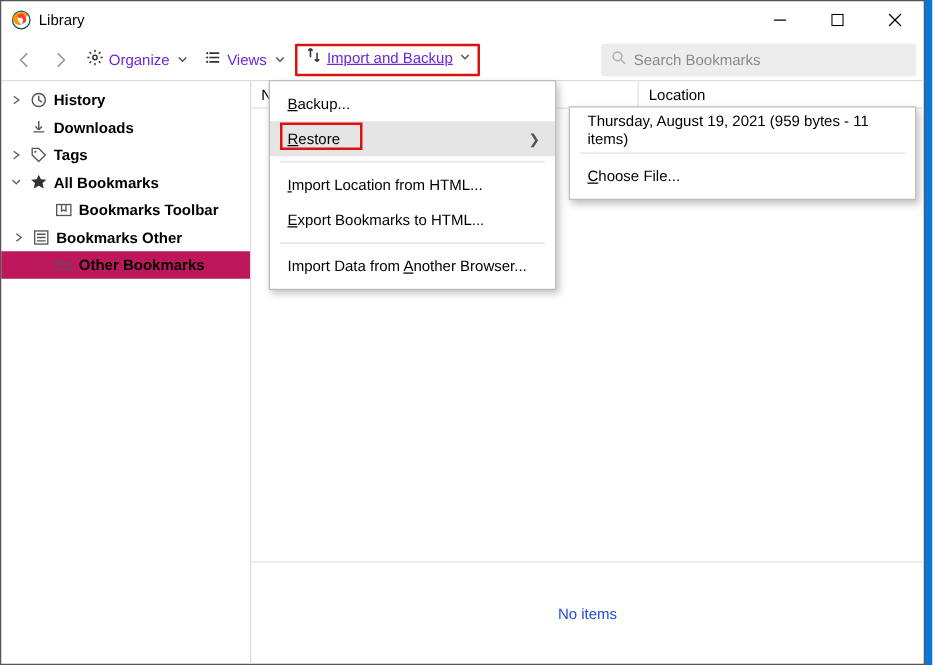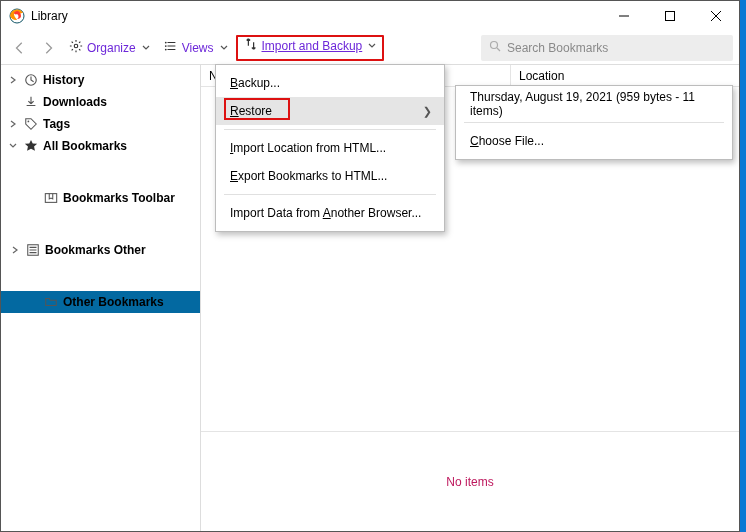--- a/index.html
+++ b/index.html
@@ -19,30 +19,30 @@
   .tbtn.disabled { color: #9a9a9a; }
   .tbtn .chev { margin-left: 2px; }
   .tbtn svg { width: 14px; height: 14px; }
   .highlight-red { border: 2px solid #d11; padding: 0 4px; height: 26px; display: flex; align-items: flex-end; border-radius: 1px; }
   .searchbox { margin-left: auto; width: 252px; height: 26px; background: #ededed; border-radius: 2px; display: flex; align-items: center; padding: 0 8px; gap: 6px; color: #8a8a8a; }
   .searchbox svg { width: 12px; height: 12px; opacity: .55; }
   
   .body { flex: 1; display: flex; min-height: 0; }
   .sidebar { width: 200px; border-right: 1px solid #ddd; padding-top: 4px; font-weight: bold; }
   .tree-row { height: 22px; display: flex; align-items: center; padding-left: 6px; gap: 4px; }
-  .tree-row.sel { background: #0369a1; }
-  .tree-row.depth1 { padding-left: 26px; margin-top: 30px; }
+  .tree-row.sel { background: #be185d; }
+  .tree-row.depth1 { padding-left: 26px; }
   .twisty { width: 12px; display:flex; justify-content:center; color:#666; }
   .tree-row .ico { width: 16px; display:flex; justify-content:center; color:#555; }
   .main { flex:1; display:flex; flex-direction:column; }
   .col-headers { height: 22px; border-bottom: 1px solid #e4e4e4; display:flex; align-items:center; }
   .col-name { width: 310px; padding-left: 8px; border-right: 1px solid #e4e4e4; height:100%; display:flex; align-items:center; }
   .col-loc { flex:1; padding-left: 8px; height:100%; display:flex; align-items:center; }
   .content { flex:1; position:relative; }
-  .empty { height: 100px; display:flex; align-items:center; justify-content:center; color:#be185d; border-top:1px solid #e4e4e4; }
+  .empty { height: 82px; display:flex; align-items:center; justify-content:center; color:#1d4ed8; border-top:1px solid #e4e4e4; }
   
   .menu { position:absolute; background:#fff; border:1px solid #bcbcbc; box-shadow: 2px 3px 6px rgba(0,0,0,.25); padding:4px 0; }
   .menu1 { left: 214px; top: 63px; width: 230px; }
   .menu2 { left: 454px; top: 84px; width: 278px; }
   .menu .item { height: 28px; display:flex; align-items:center; padding: 0 14px; gap:6px; position:relative; }
   .menu .item.hover { background:#e5e5e5; }
   .menu .item .arrow { position:absolute; right:12px; color:#555; font-size:11px; }
   .menu .sep { height:1px; background:#e0e0e0; margin:4px 8px; }
   .menu .item span.ul { text-decoration: underline; }
   .restore-red { position:absolute; left:8px; top:33px; width:66px; height:22px; border:2px solid #d11; pointer-events:none; }

